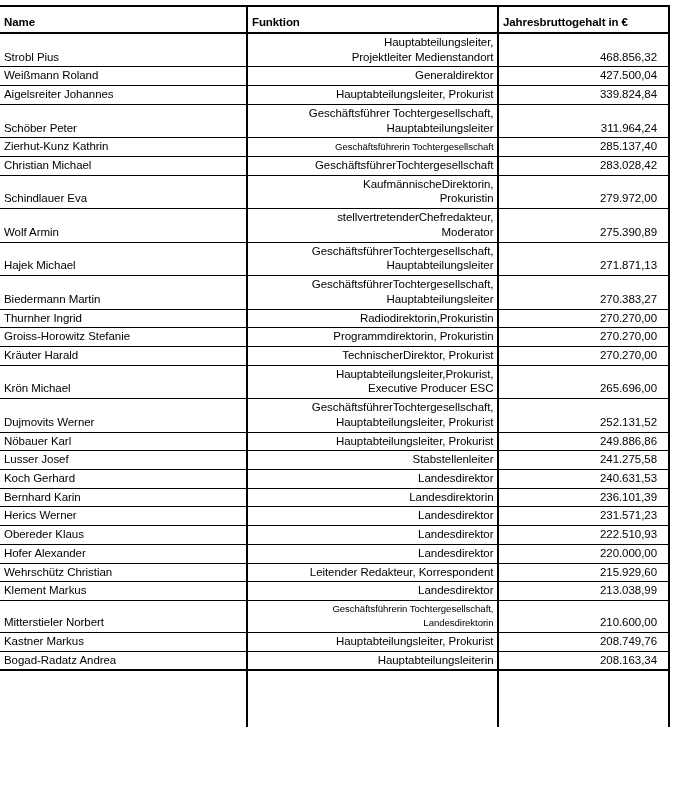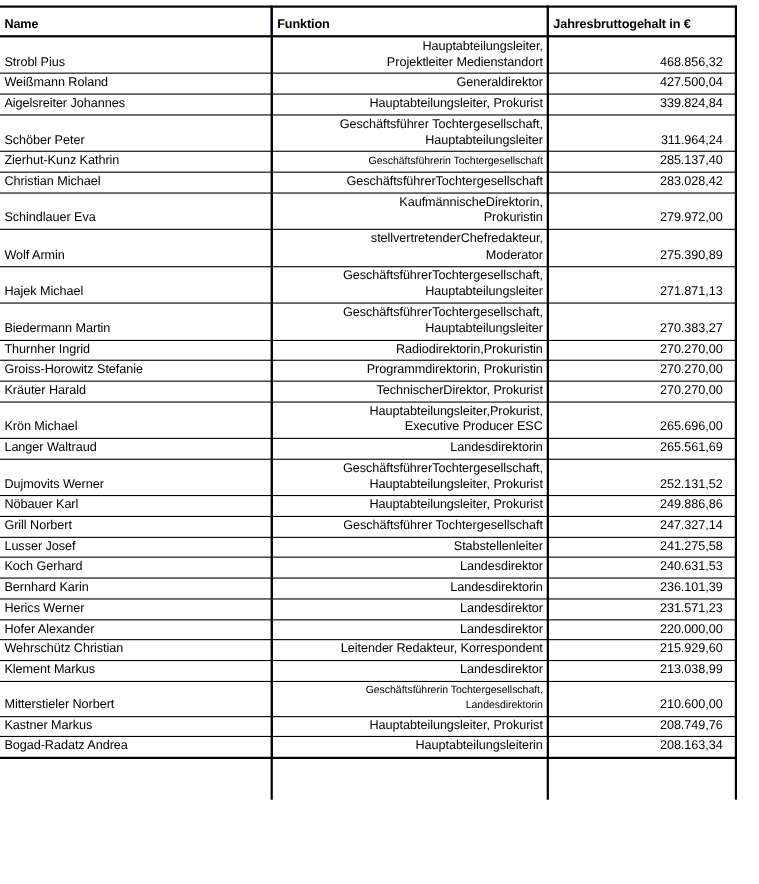--- a/index.html
+++ b/index.html
@@ -43,21 +43,21 @@
     vertical-align: bottom;
     text-align: left;
     border-top: 2px solid #000;
     border-bottom: 2px solid #000;
     height: 27px;
     line-height: 1.15;
     letter-spacing: -0.1px;
   }
   thead th.h-name { border-left: none; border-right: none; }
   thead th.h-func { border-left: 2px solid #1d4ed8; }
-  thead th.h-sal  { border-left: 2px solid #f9a8d4; }
+  thead th.h-sal  { border-left: 2px solid #0f766e; }
 
   
   tbody td {
     font-size: 11.5px;
     padding: 1px 4px 2px 4px;
     vertical-align: bottom;
     border-bottom: 1.6px solid #000;
     line-height: 1.28;
     letter-spacing: -0.05px;
   }
@@ -215,49 +215,35 @@
         </tr>
         <tr>
           <td class="cell-name">Krön Michael</td>
           <td class="cell-func">
             <span class="func-line">Hauptabteilungsleiter,Prokurist,</span>
             <span class="func-line">Executive Producer ESC</span>
           </td>
           <td class="cell-sal">265.696,00</td>
         </tr>
         <tr>
-          <td class="cell-name">Langer Waltraud</td>
-          <td class="cell-func">
-            <span class="func-line">Landesdirektorin</span>
-          </td>
-          <td class="cell-sal">265.561,69</td>
-        </tr>
-        <tr>
           <td class="cell-name">Dujmovits Werner</td>
           <td class="cell-func">
             <span class="func-line">GeschäftsführerTochtergesellschaft,</span>
             <span class="func-line">Hauptabteilungsleiter, Prokurist</span>
           </td>
           <td class="cell-sal">252.131,52</td>
         </tr>
         <tr>
           <td class="cell-name">Nöbauer Karl</td>
           <td class="cell-func">
             <span class="func-line">Hauptabteilungsleiter, Prokurist</span>
           </td>
           <td class="cell-sal">249.886,86</td>
         </tr>
         <tr>
-          <td class="cell-name">Grill Norbert</td>
-          <td class="cell-func">
-            <span class="func-line">Geschäftsführer Tochtergesellschaft</span>
-          </td>
-          <td class="cell-sal">247.327,14</td>
-        </tr>
-        <tr>
           <td class="cell-name">Lusser Josef</td>
           <td class="cell-func">
             <span class="func-line">Stabstellenleiter</span>
           </td>
           <td class="cell-sal">241.275,58</td>
         </tr>
         <tr>
           <td class="cell-name">Koch Gerhard</td>
           <td class="cell-func">
             <span class="func-line">Landesdirektor</span>
@@ -270,20 +256,27 @@
             <span class="func-line">Landesdirektorin</span>
           </td>
           <td class="cell-sal">236.101,39</td>
         </tr>
         <tr>
           <td class="cell-name">Herics Werner</td>
           <td class="cell-func">
             <span class="func-line">Landesdirektor</span>
           </td>
           <td class="cell-sal">231.571,23</td>
+        </tr>
+        <tr>
+          <td class="cell-name">Obereder Klaus</td>
+          <td class="cell-func">
+            <span class="func-line">Landesdirektor</span>
+          </td>
+          <td class="cell-sal">222.510,93</td>
         </tr>
         <tr>
           <td class="cell-name">Hofer Alexander</td>
           <td class="cell-func">
             <span class="func-line">Landesdirektor</span>
           </td>
           <td class="cell-sal">220.000,00</td>
         </tr>
         <tr>
           <td class="cell-name">Wehrschütz Christian</td>

